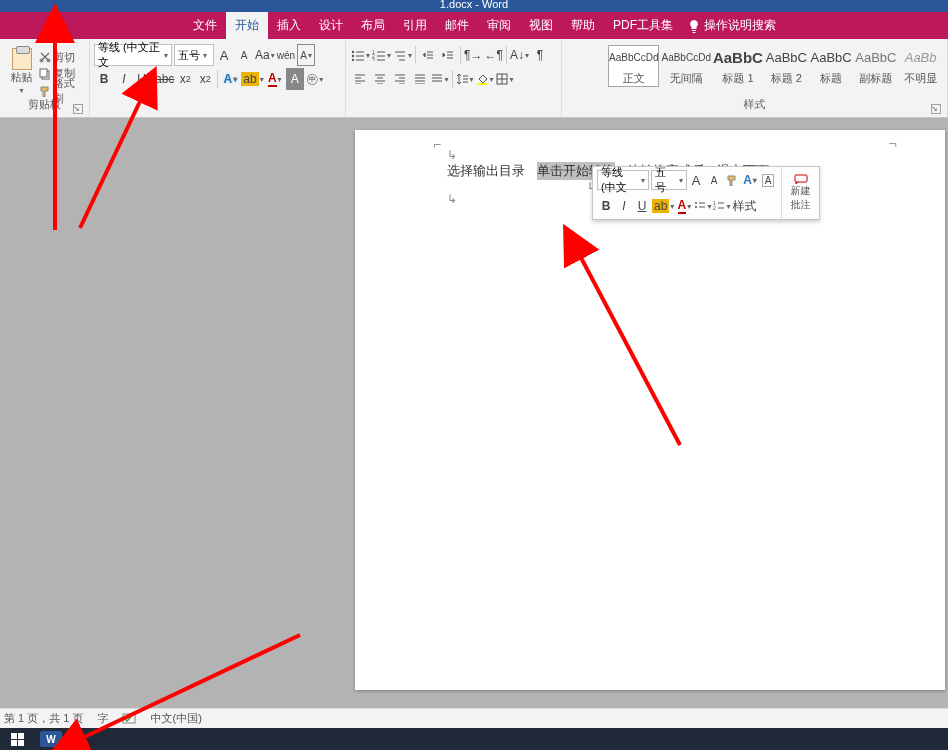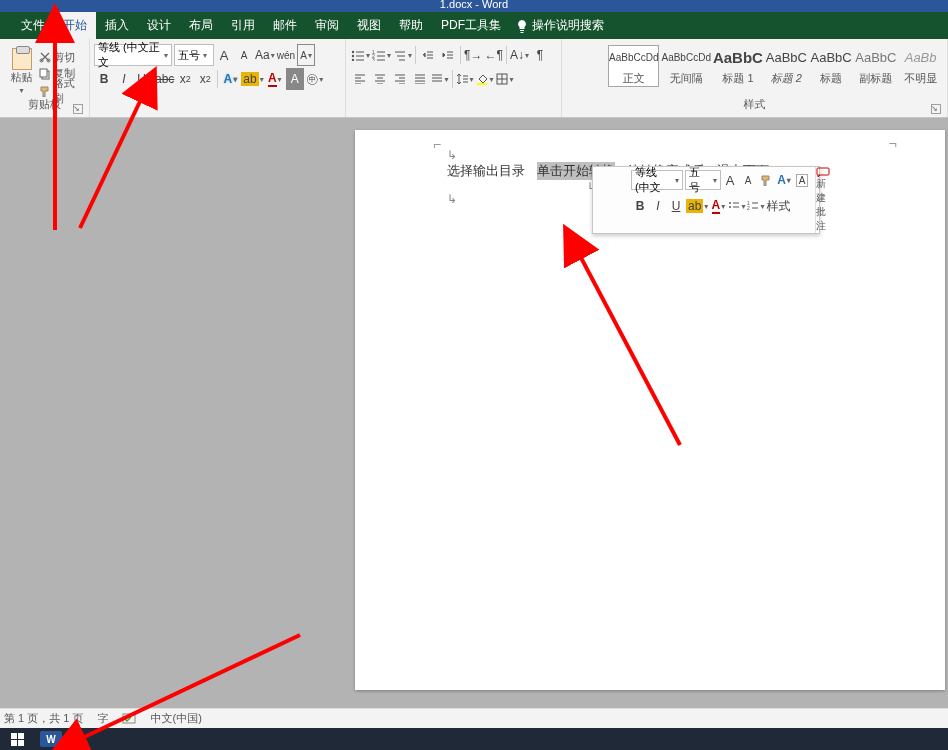--- a/index.html
+++ b/index.html
@@ -1,21 +1,21 @@
 <!DOCTYPE html>
 <html><head>
   <meta charset="utf-8">
   <style>
     * { margin:0; padding:0; box-sizing:border-box; font-family: "Microsoft YaHei", Arial, sans-serif; }
     body { width:948px; height:750px; background:#FFF; overflow:hidden; position:relative; font-size:12px; }
     
     .titlebar { background:#2B579A; height:12px; position:relative; }
     .title    { color:#FFF; font-size:11px; position:absolute; left:0; right:0; text-align:center; top:-2px; white-space:nowrap; }
     
-    .tabs { background:#14532d; height:27px; display:flex; align-items:center; color:#FFF; padding-left:12px; position:relative; }
+    .tabs { background:#be185d; height:27px; display:flex; align-items:center; color:#FFF; padding-left:12px; position:relative;justify-content:center; }
     .tab { padding:0 9px; height:27px; line-height:27px; font-size:12px; cursor:pointer; }
     .tab.active { background:#F3F3F3; color:#2B579A; }
     .tell { margin-left:6px; display:flex; align-items:center; }
     .tell svg { margin-right:4px; }
     
     .ribbon { background:#F3F3F3; border-bottom:1px solid #C6C6C6; height:79px; display:flex; }
     .group  { border-right:1px solid #DDD; position:relative; padding:4px 4px 2px; display:flex; flex-direction:column; }
     .g-body { flex:1; display:flex; flex-direction:column; }
     .g-label{ text-align:center; font-size:11px; color:#5A5A5A; height:16px; line-height:11px; position:relative; }
     .dlaunch{ position:absolute; right:2px; bottom:1px; width:10px; height:10px; border:1px solid #A0A0A0; }
@@ -274,21 +274,21 @@
         <div class="style-item">
           <div class="style-prev" style="font-size: 10px;">AaBbCcDd</div>
           <div class="style-lbl" style="margin-top: 2px;">无间隔</div>
         </div>
         <div class="style-item">
           <div class="style-prev" style="font-size: 15px; font-weight: bold;">AaBbC</div>
           <div class="style-lbl" style="margin-top: 2px;">标题 1</div>
         </div>
         <div class="style-item">
           <div class="style-prev" style="font-size: 13px;">AaBbC</div>
-          <div class="style-lbl" style="margin-top: 2px; font-style: italic;">标题 2</div>
+          <div class="style-lbl" style="margin-top: 2px;">标题 2</div>
         </div>
         <div class="style-item">
           <div class="style-prev" style="font-size: 13px;">AaBbC</div>
           <div class="style-lbl" style="margin-top: 2px;">标题</div>
         </div>
         <div class="style-item">
           <div class="style-prev" style="font-size: 13px; color: rgb(119, 119, 119);">AaBbC</div>
           <div class="style-lbl" style="margin-top: 2px;">副标题</div>
         </div>
         <div class="style-item">
@@ -313,21 +313,21 @@
         <span class="seg">退出页面</span>
         <span class="endmark">↵</span>
       </div>
     <div class="cret" style="top:50px;left:232px;">↳</div>
     <div class="cret" style="top:62px;">↳</div>
   </div>
 </div>
 
 <div class="minitb">
   <div style="display:flex;">
-    <div style="flex:1;padding-left:34px;">
+    <div style="flex:1;">
       <div class="row">
         <div class="combo" style="width:52px;">
             <span>等线 (中文</span>
             <span class="arrow">▾</span>
           </div>
         <div class="combo" style="width:36px;margin-left:2px;">
             <span>五号</span>
             <span class="arrow">▾</span>
           </div>
         <div class="btn incA">A</div>

